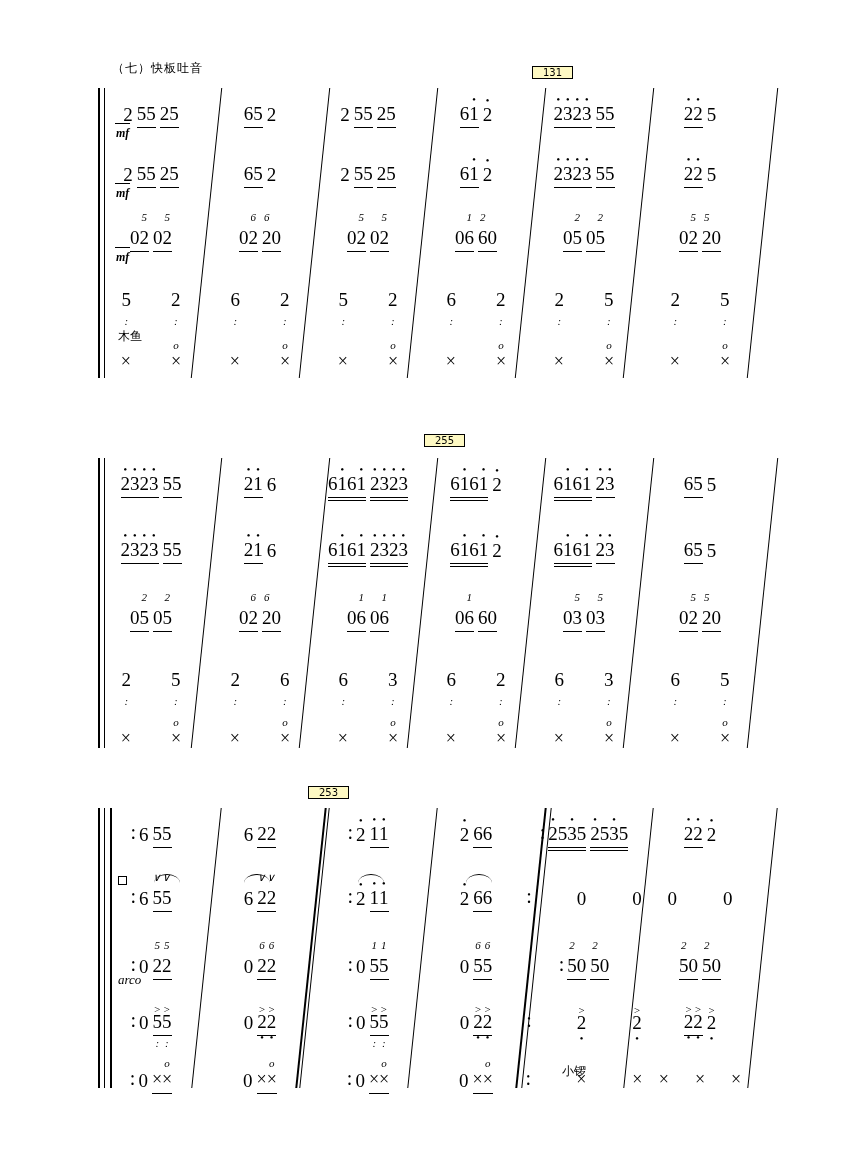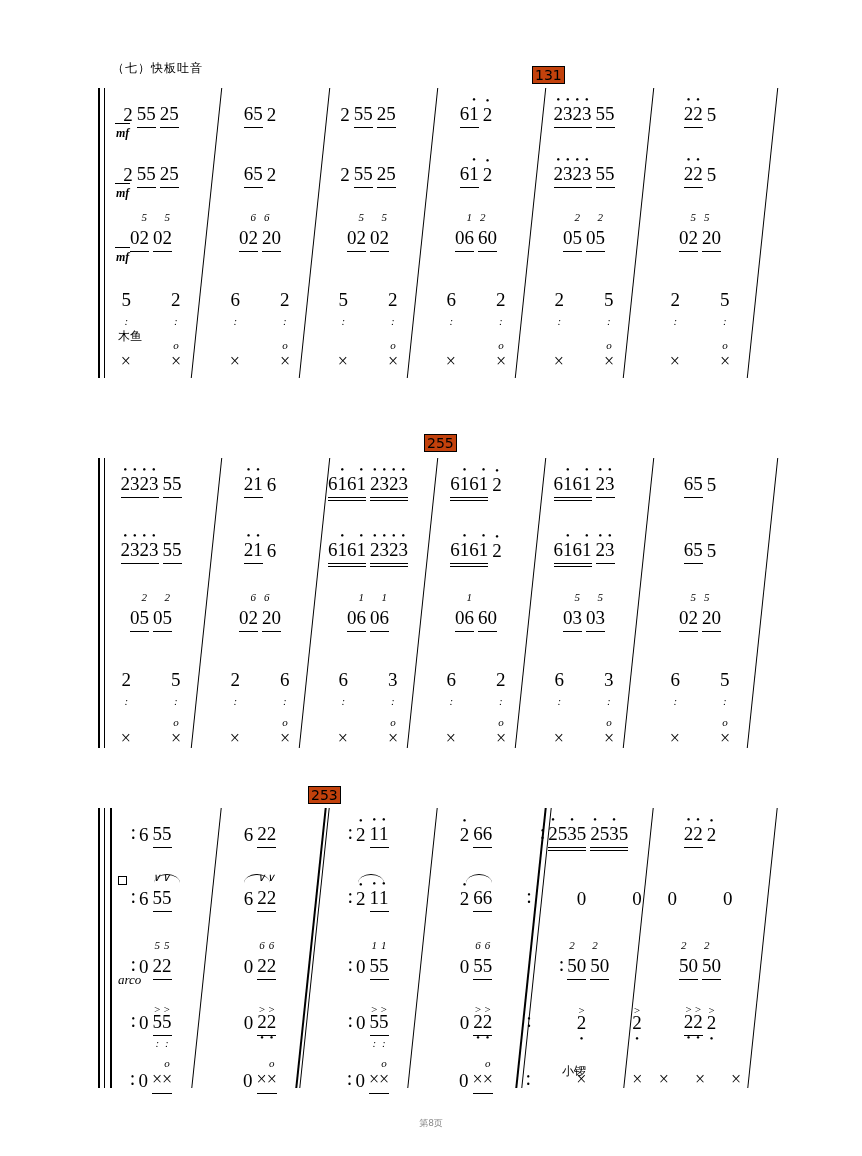--- a/index.html
+++ b/index.html
@@ -38,22 +38,22 @@
   
   .beam{position:relative;display:inline-block;}
   .beam:after{content:"";position:absolute;left:0;right:0;bottom:-4px;height:1px;background:#000;}
   .beam2:before{content:"";position:absolute;left:0;right:0;bottom:-7px;height:1px;background:#000;}
   
   .dyn{position:absolute;font-style:italic;font-family:"Liberation Serif",serif;font-size:12px;font-weight:bold;}
   .dyn:after{content:"";position:absolute;left:-1px;right:-1px;top:-3px;border-top:1px solid #000;}
   .lbl{position:absolute;font-family:"DejaVu Sans",sans-serif;font-size:12px;}
   .ital{position:absolute;font-style:italic;font-family:"Liberation Serif",serif;font-size:13px;}
   .measnum{
-    position:absolute;font-family:"DejaVu Sans",sans-serif;font-size:14px;
-    border:1px solid #000;padding:0 2px;background:#c2410c;
+    position:absolute;font-family:"DejaVu Sans",sans-serif;font-size:10px;
+    border:1px solid #000;padding:0 10px;background:#fef9c3;
   }
   .percx{font-size:18px;font-family:"Liberation Serif",serif;position:relative;display:inline-block;}
   .percx .o{position:absolute;left:50%;transform:translateX(-50%);top:-12px;font-size:11px;}
   .accent{position:absolute;left:50%;transform:translateX(-50%);top:-12px;font-size:11px;}
   .rep{font-size:20px;letter-spacing:-1px;}
   .tie{position:absolute;width:26px;height:8px;border-top:1px solid #000;border-radius:50%/100% 100% 0 0;}
   .footer{
     position:absolute;left:0;right:0;bottom:26px;text-align:center;
     font-family:"DejaVu Sans",sans-serif;font-size:9px;color:#888;
   }
@@ -542,14 +542,13 @@
           <span class="percx">×</span>
         </div>
       <div class="measure" style="width:124px;gap:26px;">
           <span class="percx">×</span>
           <span class="percx">×</span>
           <span class="percx">×</span>
         </div>
     </div>
   </div>
 
-  <div class="footer">第8页</div>
 </div>
 
 </body></html>

